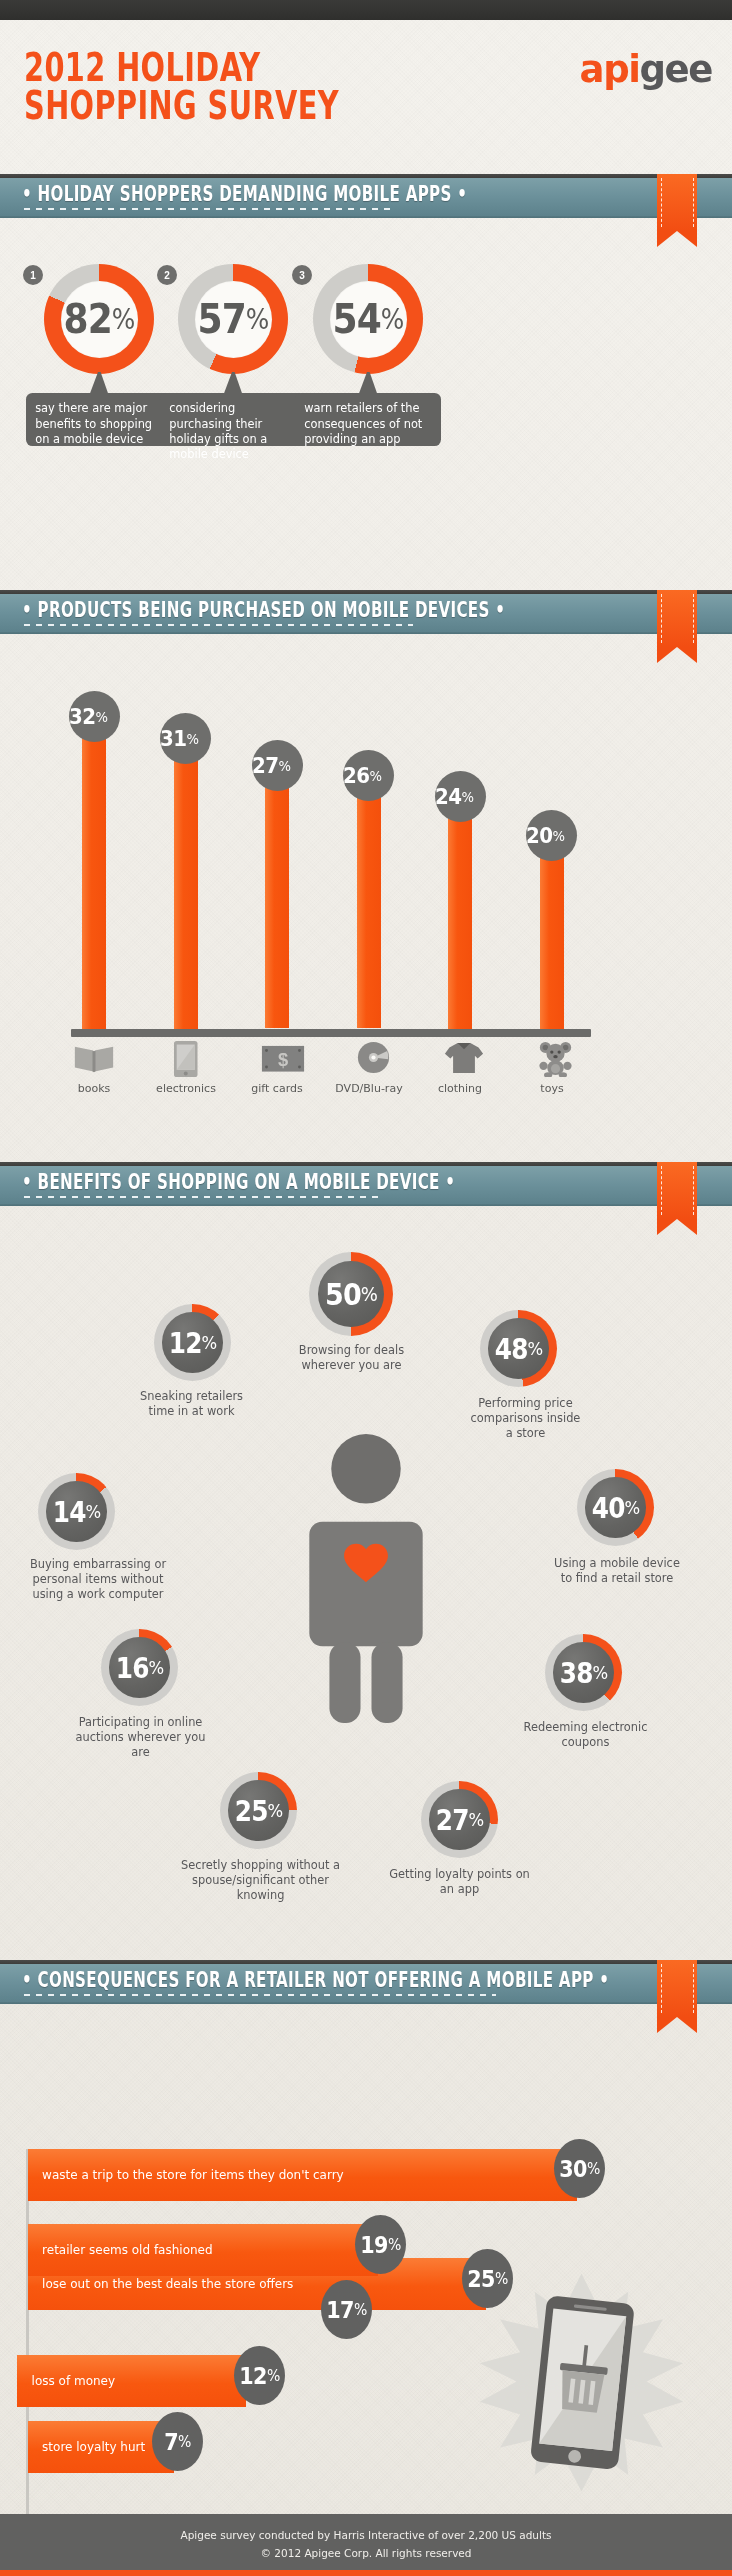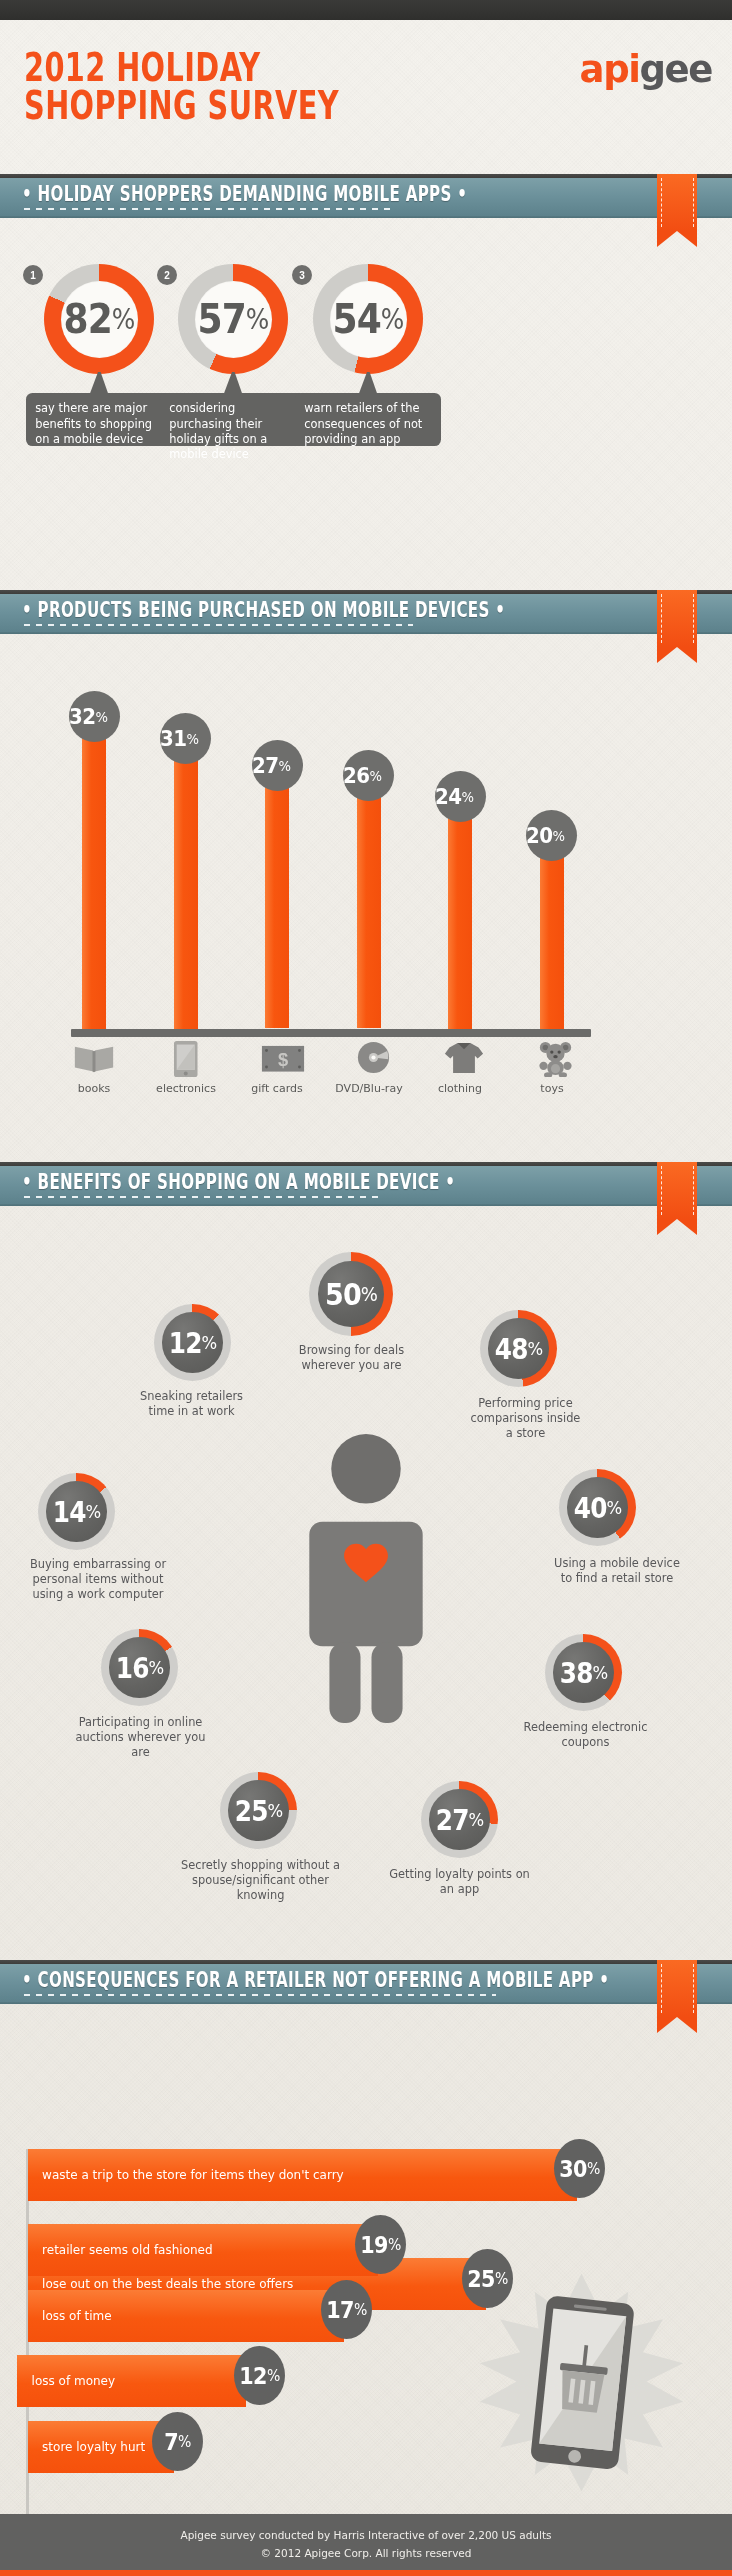--- a/index.html
+++ b/index.html
@@ -352,21 +352,21 @@
   <div class="bdonut" style="left:38px; top:1473px; width:77px; height:77px">
     <div class="arcring" style="background:conic-gradient(#f4511a 0% 14%, #cfcecb 14% 100%);"></div>
     <div class="disc" style="inset:8.2px"></div>
     <div class="val" style="font-size:27.5px">
       <span>14</span>
         <span class="pc" style="font-size:18.3px">%</span>
     </div>
   </div>
   <div class="bcap" style="left:22px; top:1557px; width:152px">Buying embarrassing or personal items without using a work computer</div>
 
-  <div class="bdonut" style="left:559px; top:1469px; width:77px; height:77px">
+  <div class="bdonut" style="left:577px; top:1469px; width:77px; height:77px">
     <div class="arcring" style="background:conic-gradient(#f4511a 0% 40%, #cfcecb 40% 100%);"></div>
     <div class="disc" style="inset:8.2px"></div>
     <div class="val" style="font-size:27.5px">
       <span>40</span>
         <span class="pc" style="font-size:18.3px">%</span>
     </div>
   </div>
   <div class="bcap" style="left:553px; top:1556px; width:128px">Using a mobile device to find a retail store</div>
 
   <div class="bdonut" style="left:101px; top:1629px; width:77px; height:77px">
@@ -441,23 +441,20 @@
   </div>
 
   <div class="hbar" style="left:27.5px; top:2224px; width:350px">
     <span>retailer seems old fashioned</span>
   </div>
   <div class="hbadge" style="left:355px; top:2215px">
     <span>19</span>
       <span class="pc">%</span>
   </div>
 
-  <div class="hbar" style="left:27.5px; top:2290px; width:316px">
-    <span>loss of time</span>
-  </div>
   <div class="hbadge" style="left:321px; top:2280px">
     <span>17</span>
       <span class="pc">%</span>
   </div>
 
   <div class="hbar" style="left:17px; top:2355px; width:229px">
     <span>loss of money</span>
   </div>
   <div class="hbadge" style="left:234px; top:2346px">
     <span>12</span>

